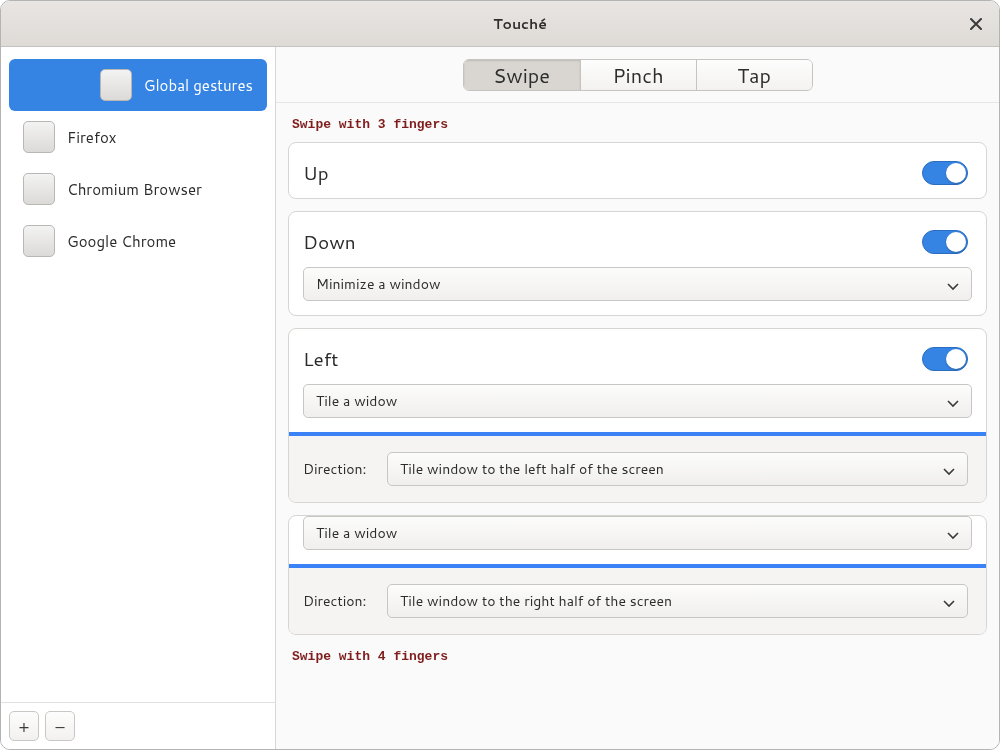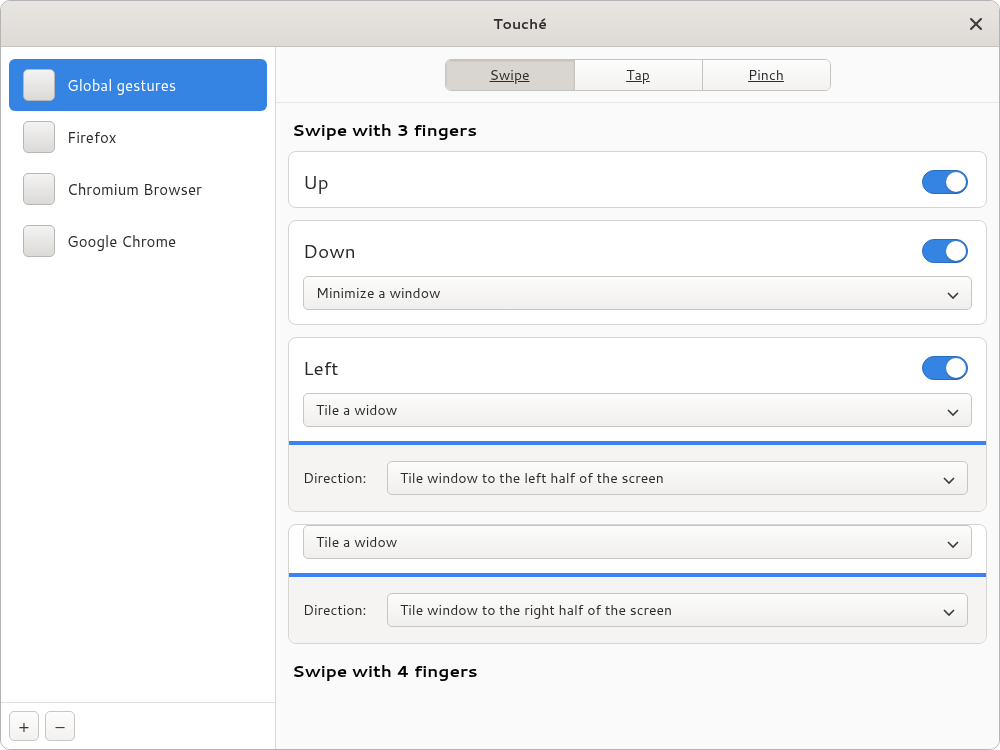--- a/index.html
+++ b/index.html
@@ -87,20 +87,21 @@
     height: 52px;
     padding: 0 14px;
     margin: 0 8px;
     border-radius: 6px;
     cursor: pointer;
     color: #2b2b2b;
   }
   .sidebar-row.selected {
     background: #3584e4;
     color: #ffffff;
+    justify-content: flex-end;
   }
   .sidebar-row .app-icon {
     width: 32px;
     height: 32px;
     margin-right: 12px;
     flex-shrink: 0;
   }
   .sidebar-row .app-icon.generic {
     background: linear-gradient(#f3f3f3, #dcdad7);
     border: 1px solid #b9b7b4;
@@ -148,50 +149,50 @@
     border-bottom: 1px solid #e6e6e6;
     background: #fafafa;
   }
   .switcher {
     display: flex;
     border: 1px solid #c6c4c1;
     border-radius: 6px;
     overflow: hidden;
   }
   .switcher .tab {
-    width: 128px;
+    width: 116px;
     height: 30px;
     display: flex;
     align-items: center;
     justify-content: center;
-    font-size: 14px;
+    font-size: 20px;
     color: #2d2d2d;
     background: linear-gradient(#fdfdfd, #f3f2f0);
     cursor: pointer;
-    text-decoration: underline;
   }
   .switcher .tab + .tab { border-left: 1px solid #c6c4c1; }
   .switcher .tab.active {
     background: #d9d6d2;
     box-shadow: inset 0 1px 2px rgba(0,0,0,.12);
   }
 
   
   .content {
     flex: 1;
     overflow-y: scroll;
     padding: 0 12px 20px 12px;
     position: relative;
   }
 
   .section-hdr {
-    font-size: 17px;
+    font-size: 13px;
     font-weight: 700;
-    color: #000000;
+    color: #7f1d1d;
     margin: 14px 4px 10px 4px;
+    font-family: Liberation Mono, monospace;
   }
 
   .card {
     border: 1px solid #d7d5d2;
     border-radius: 8px;
     background: #ffffff;
     margin-bottom: 12px;
     overflow: hidden;
   }
   .card .header {
@@ -312,22 +313,22 @@
         <div class="sb-btn">+</div>
         <div class="sb-btn">–</div>
       </div>
     </aside>
 
     <main class="main">
 
       <div class="tabbar">
         <div class="switcher">
           <div class="tab active">Swipe</div>
+          <div class="tab">Pinch</div>
           <div class="tab">Tap</div>
-          <div class="tab">Pinch</div>
         </div>
       </div>
 
       <div class="content">
 
         <div class="section-hdr">Swipe with 3 fingers</div>
 
         <div class="card">
           <div class="header">
             <span class="gname">Up</span>

